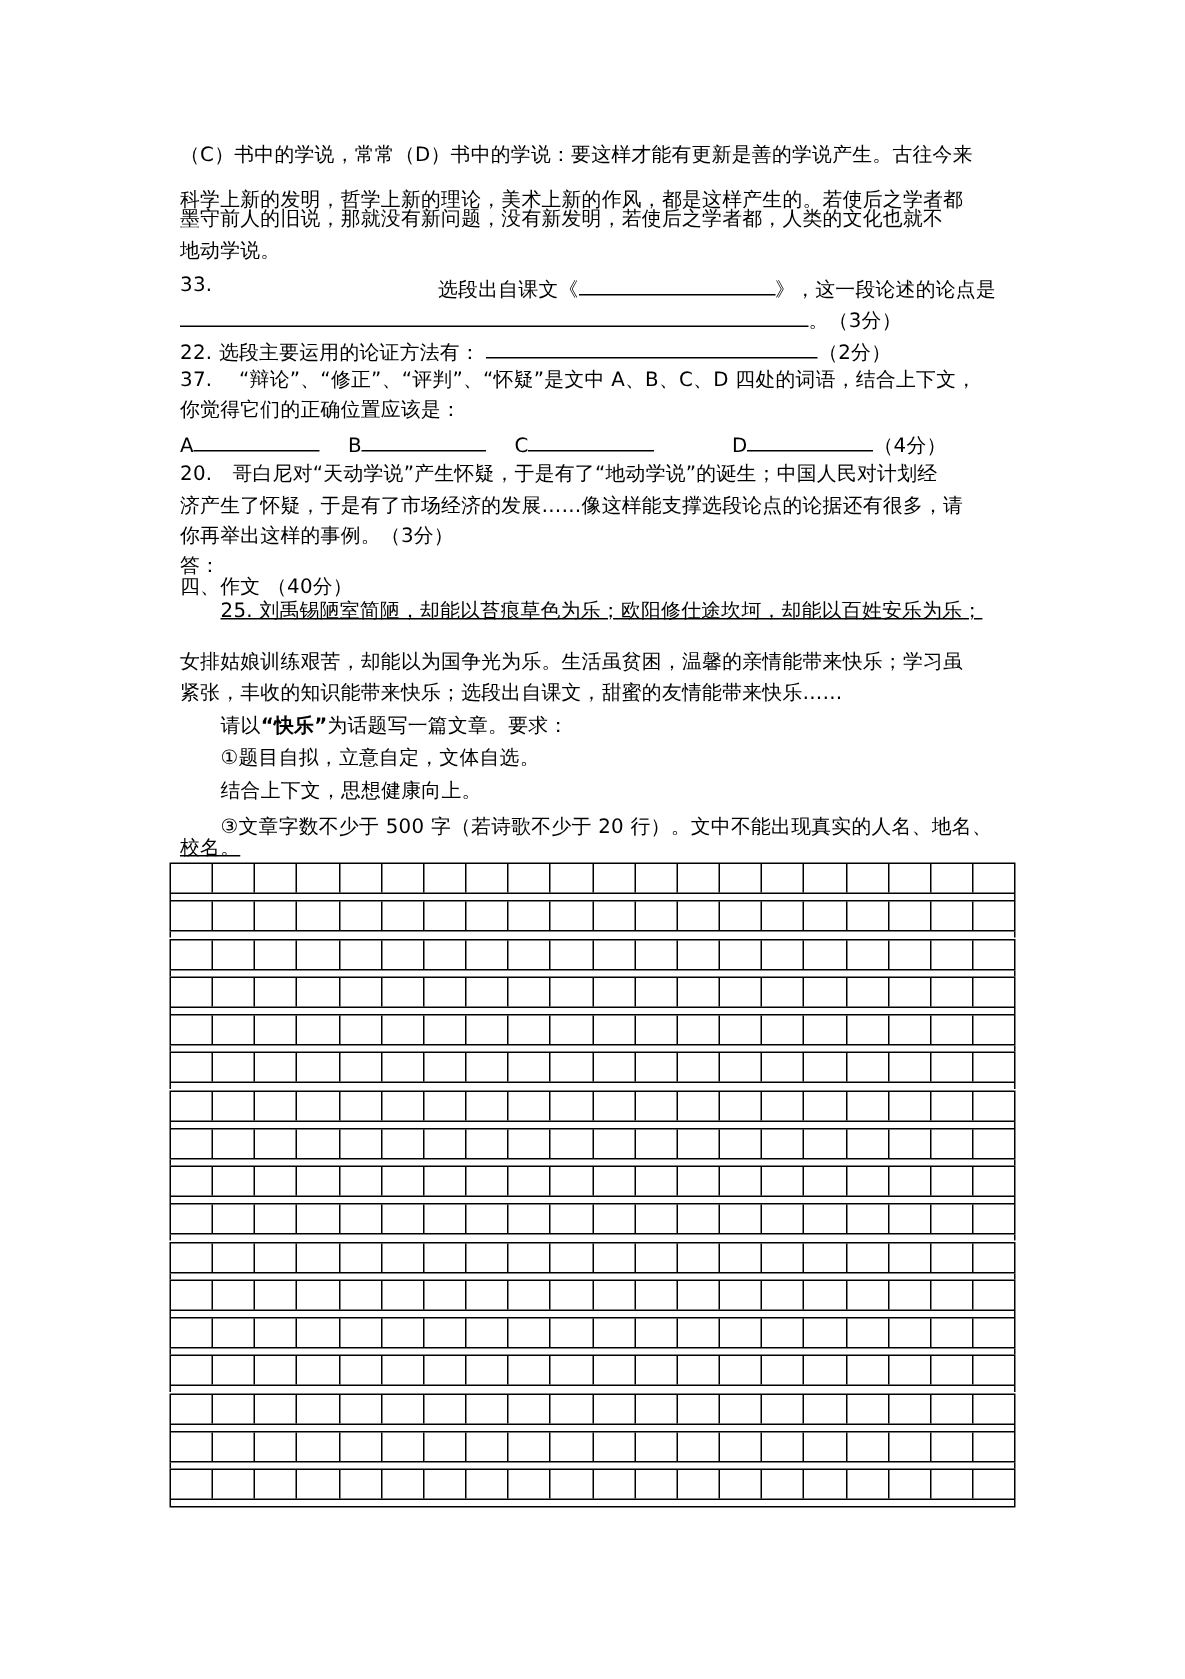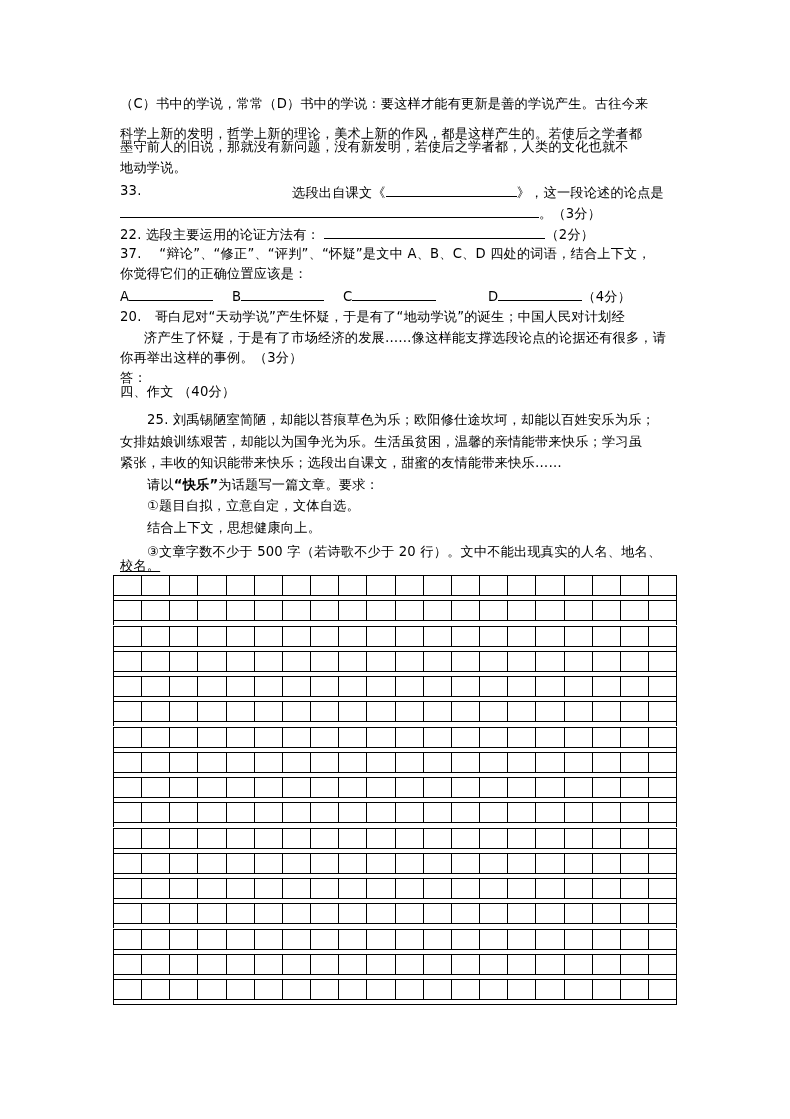--- a/index.html
+++ b/index.html
@@ -55,29 +55,29 @@
   <div class="ln" style="top:287px; left:343px;">
     <span>C</span><span class="u" style="width:84px;"></span>
   </div>
   <div class="ln" style="top:287px; left:455px;margin-left:33px;">
     <span>D</span><span class="u" style="width:84px;"></span><span>（4分）</span>
   </div>
 </div>
 
 <div>
   <div class="ln" style="top:309px;">20.　哥白尼对“天动学说”产生怀疑，于是有了“地动学说”的诞生；中国人民对计划经</div>
-  <div class="ln" style="top:330px;margin-left:24px;">济产生了怀疑，于是有了市场经济的发展……像这样能支撑选段论点的论据还有很多，请</div>
+  <div class="ln" style="top:330px;">济产生了怀疑，于是有了市场经济的发展……像这样能支撑选段论点的论据还有很多，请</div>
   <div class="ln" style="top:350px;">你再举出这样的事例。（3分）</div>
   <div class="ln" style="top:370px;">答：</div>
 </div>
 
 <div class="ln" style="top:384px;">四、作文 （40分）</div>
 
 <div>
-  <div class="ln ind" style="top:412px;">25. 刘禹锡陋室简陋，却能以苔痕草色为乐；欧阳修仕途坎坷，却能以百姓安乐为乐；</div>
+  <div class="ln ind" style="top:400px;text-decoration:underline;">25. 刘禹锡陋室简陋，却能以苔痕草色为乐；欧阳修仕途坎坷，却能以百姓安乐为乐；</div>
   <div class="ln" style="top:434px;">女排姑娘训练艰苦，却能以为国争光为乐。生活虽贫困，温馨的亲情能带来快乐；学习虽</div>
   <div class="ln" style="top:455px;">紧张，丰收的知识能带来快乐；选段出自课文，甜蜜的友情能带来快乐……</div>
   <div class="ln ind" style="top:477px;">
     <span>请以</span><span class="b">“快乐”</span><span>为话题写一篇文章。要求：</span>
   </div>
   <div class="ln ind" style="top:498px;">①题目自拟，立意自定，文体自选。</div>
   <div class="ln ind" style="top:520px;">结合上下文，思想健康向上。</div>
   <div class="ln ind" style="top:544px;">③文章字数不少于 500 字（若诗歌不少于 20 行）。文中不能出现真实的人名、地名、</div>
   <div class="ln" style="top:558px;text-decoration:underline;">校名。</div>
 </div>

